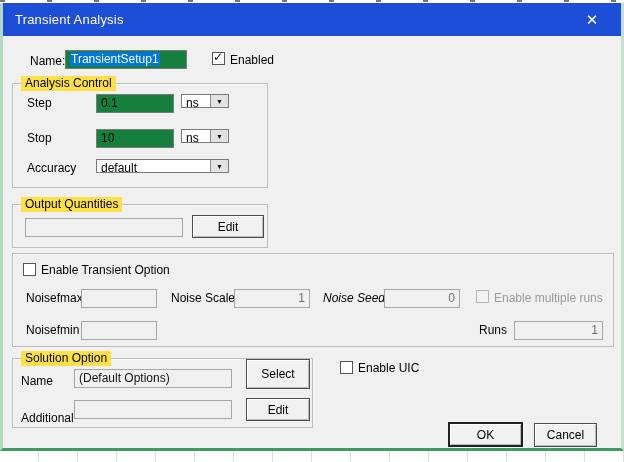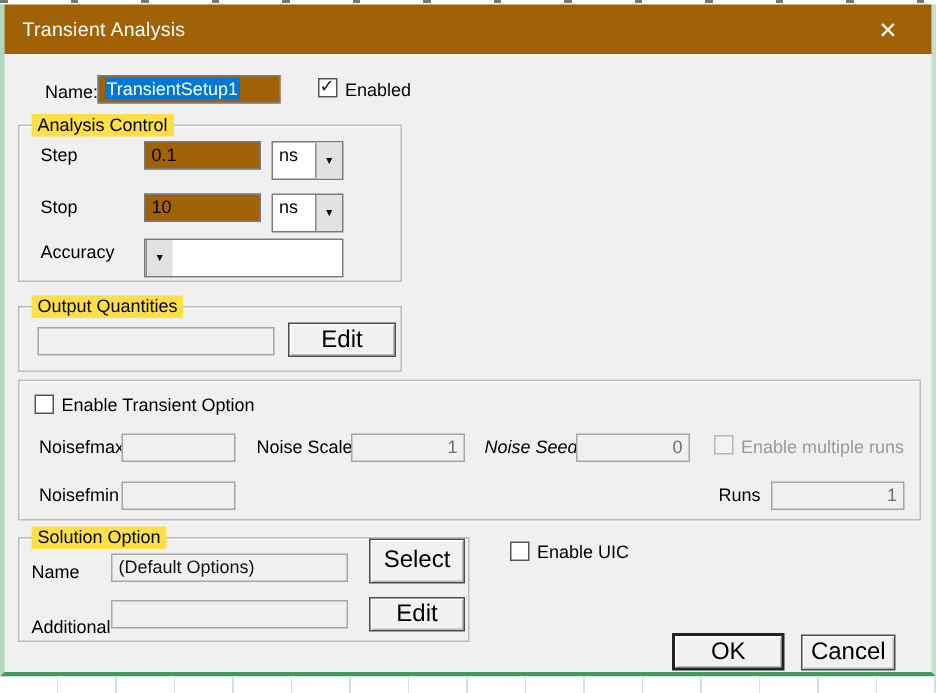--- a/index.html
+++ b/index.html
@@ -11,48 +11,48 @@
     background:repeating-linear-gradient(90deg,#4a4a4a 0 5px,transparent 5px 47px);
     background-size:100% 2px;background-repeat:no-repeat;background-position:0 0;opacity:.75;}
   .bottom-artifact{position:absolute;left:0;top:451px;width:624px;height:11px;background:#fff;}
   .bottom-artifact:before{content:"";position:absolute;inset:0;
     background:repeating-linear-gradient(90deg,transparent 0 38px,#ccd7e0 38px 39px);opacity:.8;}
 
   .dialog{position:absolute;left:0;top:3px;width:624px;height:448px;box-sizing:border-box;
     background:#f0f0f0;border-left:3px solid #b3d8c0;border-right:3px solid #c2e0cd;
     border-bottom:3px solid #3e9b61;}
 
-  .titlebar{position:absolute;left:0;top:0;width:618px;height:33px;background:#a16207;
+  .titlebar{position:absolute;left:0;top:0;width:618px;height:33px;background:#1d4ed8;
     display:flex;align-items:center;}
   .titlebar .title{color:#fff;font-size:13px;padding-left:12px;letter-spacing:.2px;}
   .close-btn{position:absolute;right:14px;top:0;height:33px;width:30px;display:flex;
     align-items:center;justify-content:center;color:#fff;font-size:15px;cursor:pointer;}
 
   .lbl{position:absolute;height:15px;line-height:15px;white-space:nowrap;}
   .lbl.gray{color:#9a9a9a;}
 
-  .tb{position:absolute;box-sizing:border-box;height:19px;background:#a16207;
+  .tb{position:absolute;box-sizing:border-box;height:19px;background:#15803d;
     border:1px solid #7a7a7a;padding:0 4px;line-height:17px;white-space:nowrap;overflow:hidden;}
   .tb.disabled{background:#f0f0f0;border-color:#a6a6a6;color:#6e6e6e;}
   .tb.num{text-align:right;}
   .sel{background:#0078d7;color:#fff;padding:0 1px;}
 
   .checkbox{position:absolute;width:13px;height:13px;box-sizing:border-box;background:#fff;
     border:1px solid #555;}
   .checkbox .check{position:absolute;left:0px;top:-3px;font-size:12px;color:#111;}
   .checkbox.disabled{border-color:#b5b5b5;background:#f2f2f2;}
 
-  .combo{position:absolute;box-sizing:border-box;height:26px;border:1px solid #7a7a7a;
+  .combo{position:absolute;box-sizing:border-box;height:14px;border:1px solid #7a7a7a;
     background:#fff;display:flex;}
   .combo .combo-text{flex:1;padding:0 4px;line-height:17px;overflow:hidden;}
   .combo .combo-btn{width:17px;background:#e2e2e2;border-left:1px solid #8a8a8a;display:flex;
     align-items:center;justify-content:center;font-size:7px;color:#111;}
 
   .btn{position:absolute;box-sizing:border-box;background:#f1f1f1;border:1px solid #4d4d4d;
-    display:flex;align-items:center;justify-content:center;font-size:16px;cursor:pointer;
+    display:flex;align-items:center;justify-content:center;font-size:12px;cursor:pointer;
     box-shadow:inset 1px 1px 0 #ffffff, inset -1px -1px 0 #b9b9b9;}
   .btn.default{border:2px solid #222;}
 
   .groupbox{position:absolute;box-sizing:border-box;border:1px solid #bdbdbd;
     box-shadow:inset 1px 1px 0 rgba(255,255,255,.8);}
   .groupbox .gtitle{position:absolute;top:-8px;left:8px;background:#fde047;padding:0 4px;
     height:15px;line-height:15px;white-space:nowrap;}
 </style>
 </head>
 <body>
@@ -86,20 +86,21 @@
 
       <span class="lbl" style="left:14px;top:47px;">Stop</span>
       <div class="tb" style="left:83px;top:45px;width:78px;">10</div>
       <div class="combo" style="left:168px;top:45px;width:48px;">
         <span class="combo-text">ns</span>
         <span class="combo-btn">▼</span>
       </div>
 
       <span class="lbl" style="left:14px;top:77px;">Accuracy</span>
       <div class="combo" style="left:83px;top:75px;width:133px;">
+        <span class="combo-text">default</span>
         <span class="combo-btn">▼</span>
       </div>
     </div>
 
     <div class="groupbox" style="left:9px;top:201px;width:256px;height:44px;">
       <span class="gtitle">Output Quantities</span>
       <div class="tb disabled" style="left:12px;top:13px;width:158px;"></div>
       <div class="btn" style="left:179px;top:10px;width:72px;height:23px;">Edit</div>
     </div>
 

